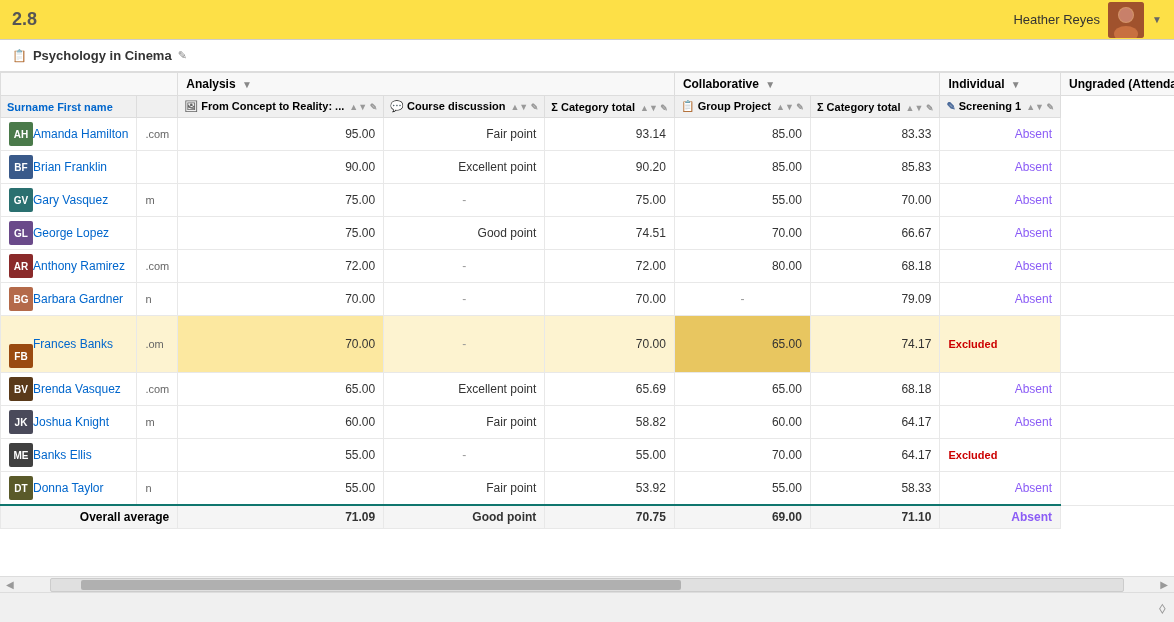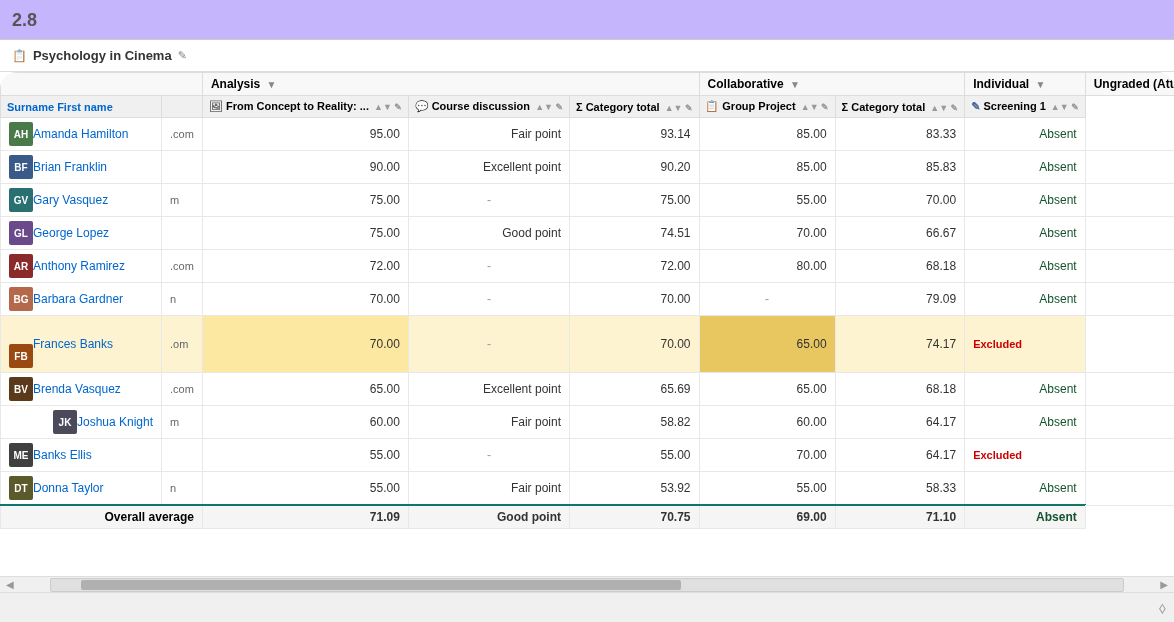--- a/index.html
+++ b/index.html
@@ -1,25 +1,25 @@
 <!DOCTYPE html>
 <html><head>
   <meta charset="utf-8">
   <style>
     * { box-sizing: border-box; margin: 0; padding: 0; }
     body { font-family: Arial, sans-serif; font-size: 12px; background: #f0f0f0; overflow: hidden; width: 1174px; height: 622px; }
 
     .top-bar {
-      background: #c4b5fd;
+      background: #fde047;
       border-bottom: 1px solid #ccc;
       height: 40px;
       display: flex;
-      align-items: flex-end;
+      align-items: center;
       justify-content: space-between;
-      padding: 8px 12px;
+      padding: 0 12px;
     }
     .top-bar-version {
       font-size: 18px;
       color: #555;
       font-weight: bold;
     }
     .top-bar-user {
       display: flex;
       align-items: center;
       gap: 8px;
@@ -67,21 +67,20 @@
     }
     .course-icon {
       color: #888;
       font-size: 11px;
     }
 
     .table-wrapper {
       overflow-x: auto;
       overflow-y: auto;
       flex: 1;
-      border-radius: 17px;
     }
 
     table {
       border-collapse: collapse;
       width: max-content;
       min-width: 100%;
     }
 
     .col-header-row th {
       background: #f0f0f0;
@@ -140,21 +139,21 @@
     td.text-val {
       text-align: right;
       color: #333;
     }
     td.dash {
       text-align: center;
       color: #999;
     }
     td.absent {
       text-align: right;
-      color: #14532d;
+      color: #8b5cf6;
     }
     td.excluded {
       color: #cc0000;
       font-weight: bold;
       font-size: 11px;
     }
 
     .overall-row td {
       background: #f5f5f5;
       font-weight: bold;
@@ -228,20 +227,32 @@
       width: 600px;
       background: #b0b0b0;
       border-radius: 2px;
     }
   </style>
 </head>
 <body>
 
 <div class="top-bar">
   <span class="top-bar-version">2.8</span>
+  <div class="top-bar-user">
+    <span class="user-name">Heather Reyes</span>
+    <div class="user-avatar av-female">
+      <svg width="36" height="36" viewBox="0 0 36 36">
+        <rect width="36" height="36" fill="#a0522d"></rect>
+        <circle cx="18" cy="13" r="8" fill="#d4956a"></circle>
+        <ellipse cx="18" cy="32" rx="12" ry="8" fill="#c87040"></ellipse>
+        <circle cx="18" cy="13" r="7" fill="#c8806a"></circle>
+      </svg>
+    </div>
+    <span class="dropdown-arrow">▼</span>
+  </div>
 </div>
 
 <div class="main-content">
   <div class="course-header">
     <span>📋</span>
     <span class="course-title">Psychology in Cinema</span>
     <span class="course-icon">✎</span>
   </div>
 
   <div class="table-wrapper">
@@ -421,21 +432,21 @@
             <td class="num">65.00</td>
             <td class="text-val">Excellent point</td>
             <td class="num">65.69</td>
             <td class="num">65.00</td>
             <td class="num">68.18</td>
             <td class="absent">Absent</td>
           </tr>
           <tr>
             <td>
     <div class="student-cell">
-      <div class="avatar-placeholder" style="background:#4a4a5a;margin-left:44px;">JK</div>
+      <div class="avatar-placeholder" style="background:#4a4a5a;">JK</div>
       <a href="#" class="student-name">Joshua Knight</a>
     </div>
             </td>
             <td class="email-cell">m</td>
             <td class="num">60.00</td>
             <td class="text-val">Fair point</td>
             <td class="num">58.82</td>
             <td class="num">60.00</td>
             <td class="num">64.17</td>
             <td class="absent">Absent</td>

